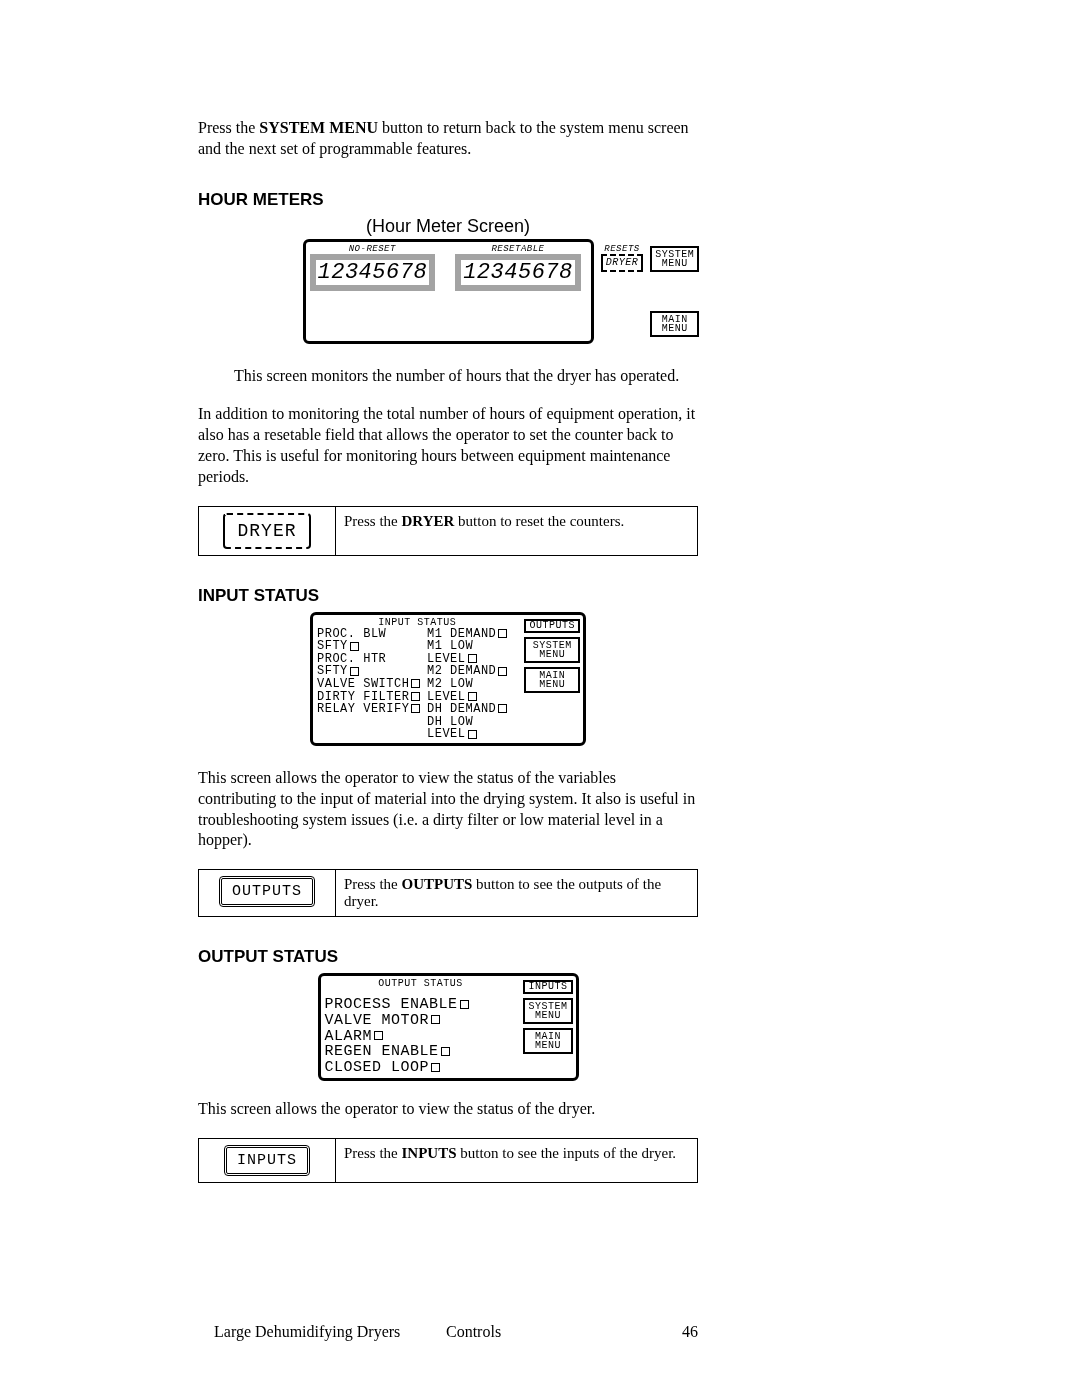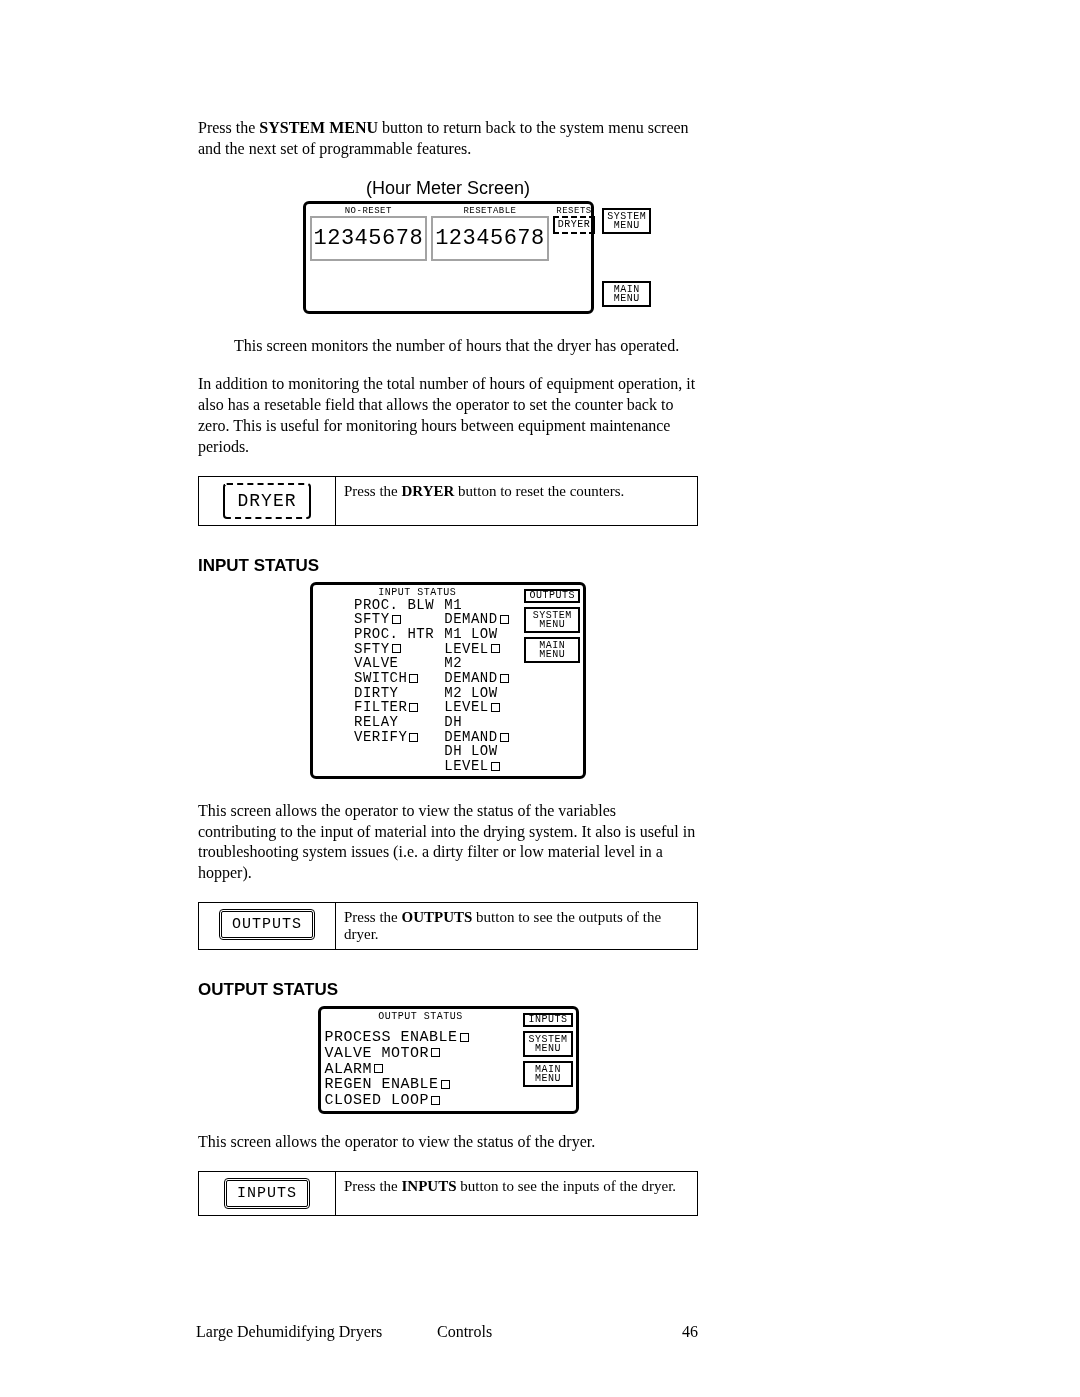--- a/index.html
+++ b/index.html
@@ -55,24 +55,24 @@
   .lcd-btn {
     border: 2px solid #000;
     padding: 0 3px;
     text-align: center;
     line-height: 1;
     font-size: 10px;
     font-family: "Courier New", monospace;
   }
   .lcd-btn.two { line-height: 0.9; padding: 2px 3px; }
   .counter {
-    border: 2px solid #a3a3a3;
+    border: 6px solid #a3a3a3;
     font-family: "Courier New", monospace;
     font-size: 22px;
-    padding: 8px 2px;
+    padding: 0 2px;
     display: inline-block;
     text-align: center;
   }
   .tiny-label {
     font-size: 9px;
     font-family: "Courier New", monospace;
   }
   .chk::after {
     content: "";
     display: inline-block;
@@ -103,44 +103,45 @@
     padding: 4px 10px;
     font-family: "Courier New", monospace;
     font-size: 15px;
     letter-spacing: 1px;
   }
   .pill-btn.dashed { border-style: dashed solid; border-width: 2px; padding: 6px 12px; font-size: 18px; }
 
   
   .footer {
     position: absolute;
-    left: 196px; right: 198px; bottom: 56px;
+    left: 214px; right: 198px; bottom: 56px;
     display: flex;
     font-family: "Times New Roman", Times, serif;
     font-size: 16px;
   }
   .footer .l { flex: 1; }
   .footer .c { flex: 1; text-align: left; padding-left: 40px; }
   .footer .r { text-align: right; width: 60px; }
 </style>
 </head>
 <body>
 
 <div class="page">
 
   <p>
     <span>Press the </span><span class="b">SYSTEM MENU</span><span> button to return back to the system menu screen and the next set of programmable features.</span>
   </p>
 
+  <div class="section-heading">HOUR METERS</div>
   <div class="screen-caption">(Hour Meter Screen)</div>
 
   <div class="lcd-wrap">
     <div class="lcd" style="width:285px;">
       <div class="main" style="flex:1;">
-        <div style="display:flex; gap:4px;">
+        <div style="display:flex; gap:20px;font-style:italic;">
           <div style="text-align:center;">
             <div class="tiny-label">NO-RESET</div>
             <div class="counter">12345678</div>
           </div>
           <div style="text-align:center;">
             <div class="tiny-label">RESETABLE</div>
             <div class="counter">12345678</div>
           </div>
           <div style="text-align:center;">
             <div class="tiny-label">RESETS</div>
@@ -174,21 +175,21 @@
     </tr>
   </tbody>
     </table>
 
   <div class="section-heading">INPUT STATUS</div>
 
   <div class="lcd-wrap">
     <div class="lcd" style="width:270px;">
       <div class="main" style="flex:1;">
         <div style="text-align:center; font-size:10px;">INPUT STATUS</div>
-        <div style="display:flex; gap:6px; font-size:14px; line-height:1.05;margin-left:37px;">
+        <div style="display:flex; gap:6px; font-size:12px; line-height:1.05;">
           <div>
             <div class="chk">PROC. BLW SFTY</div>
             <div class="chk">PROC. HTR SFTY</div>
             <div class="chk">VALVE SWITCH</div>
             <div class="chk">DIRTY FILTER</div>
             <div class="chk">RELAY VERIFY</div>
           </div>
           <div>
             <div class="chk">M1 DEMAND</div>
             <div class="chk">M1 LOW LEVEL</div>

